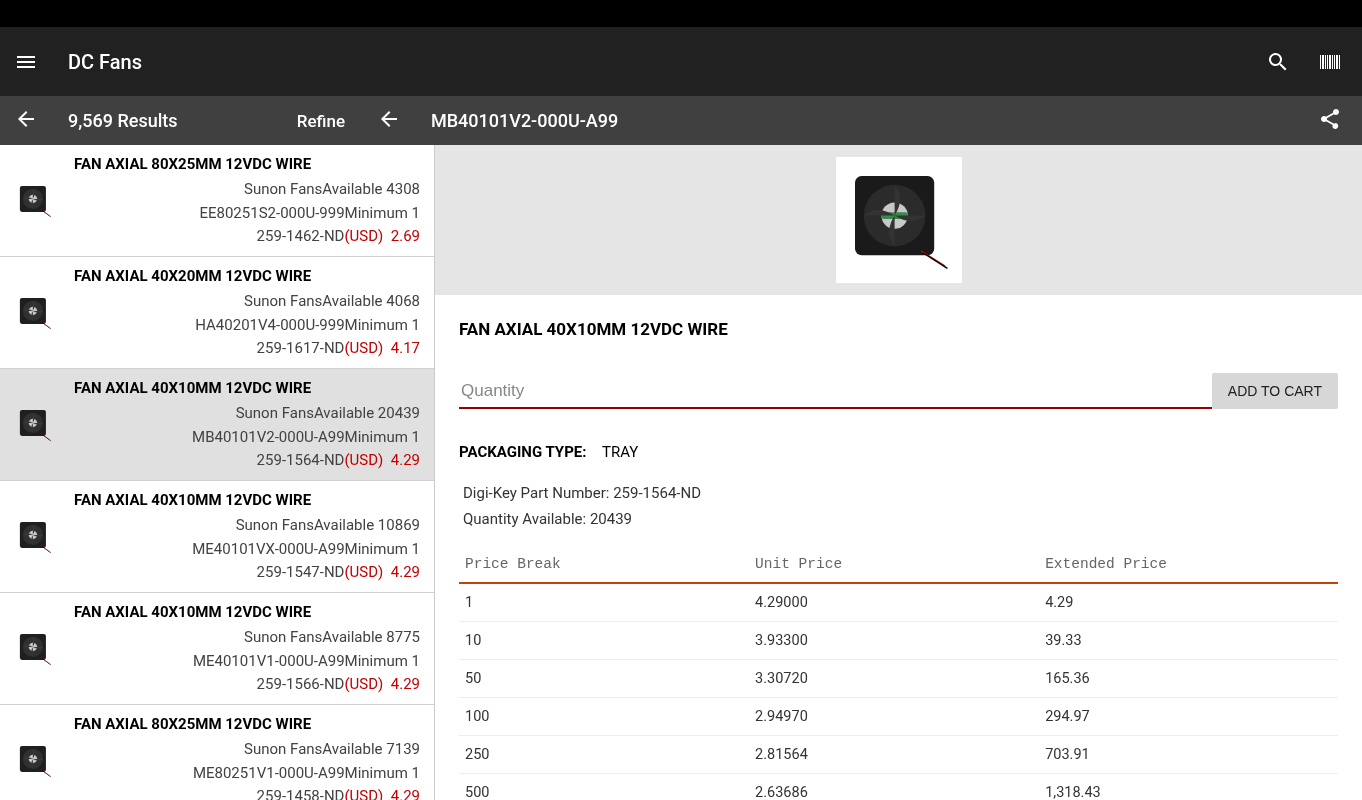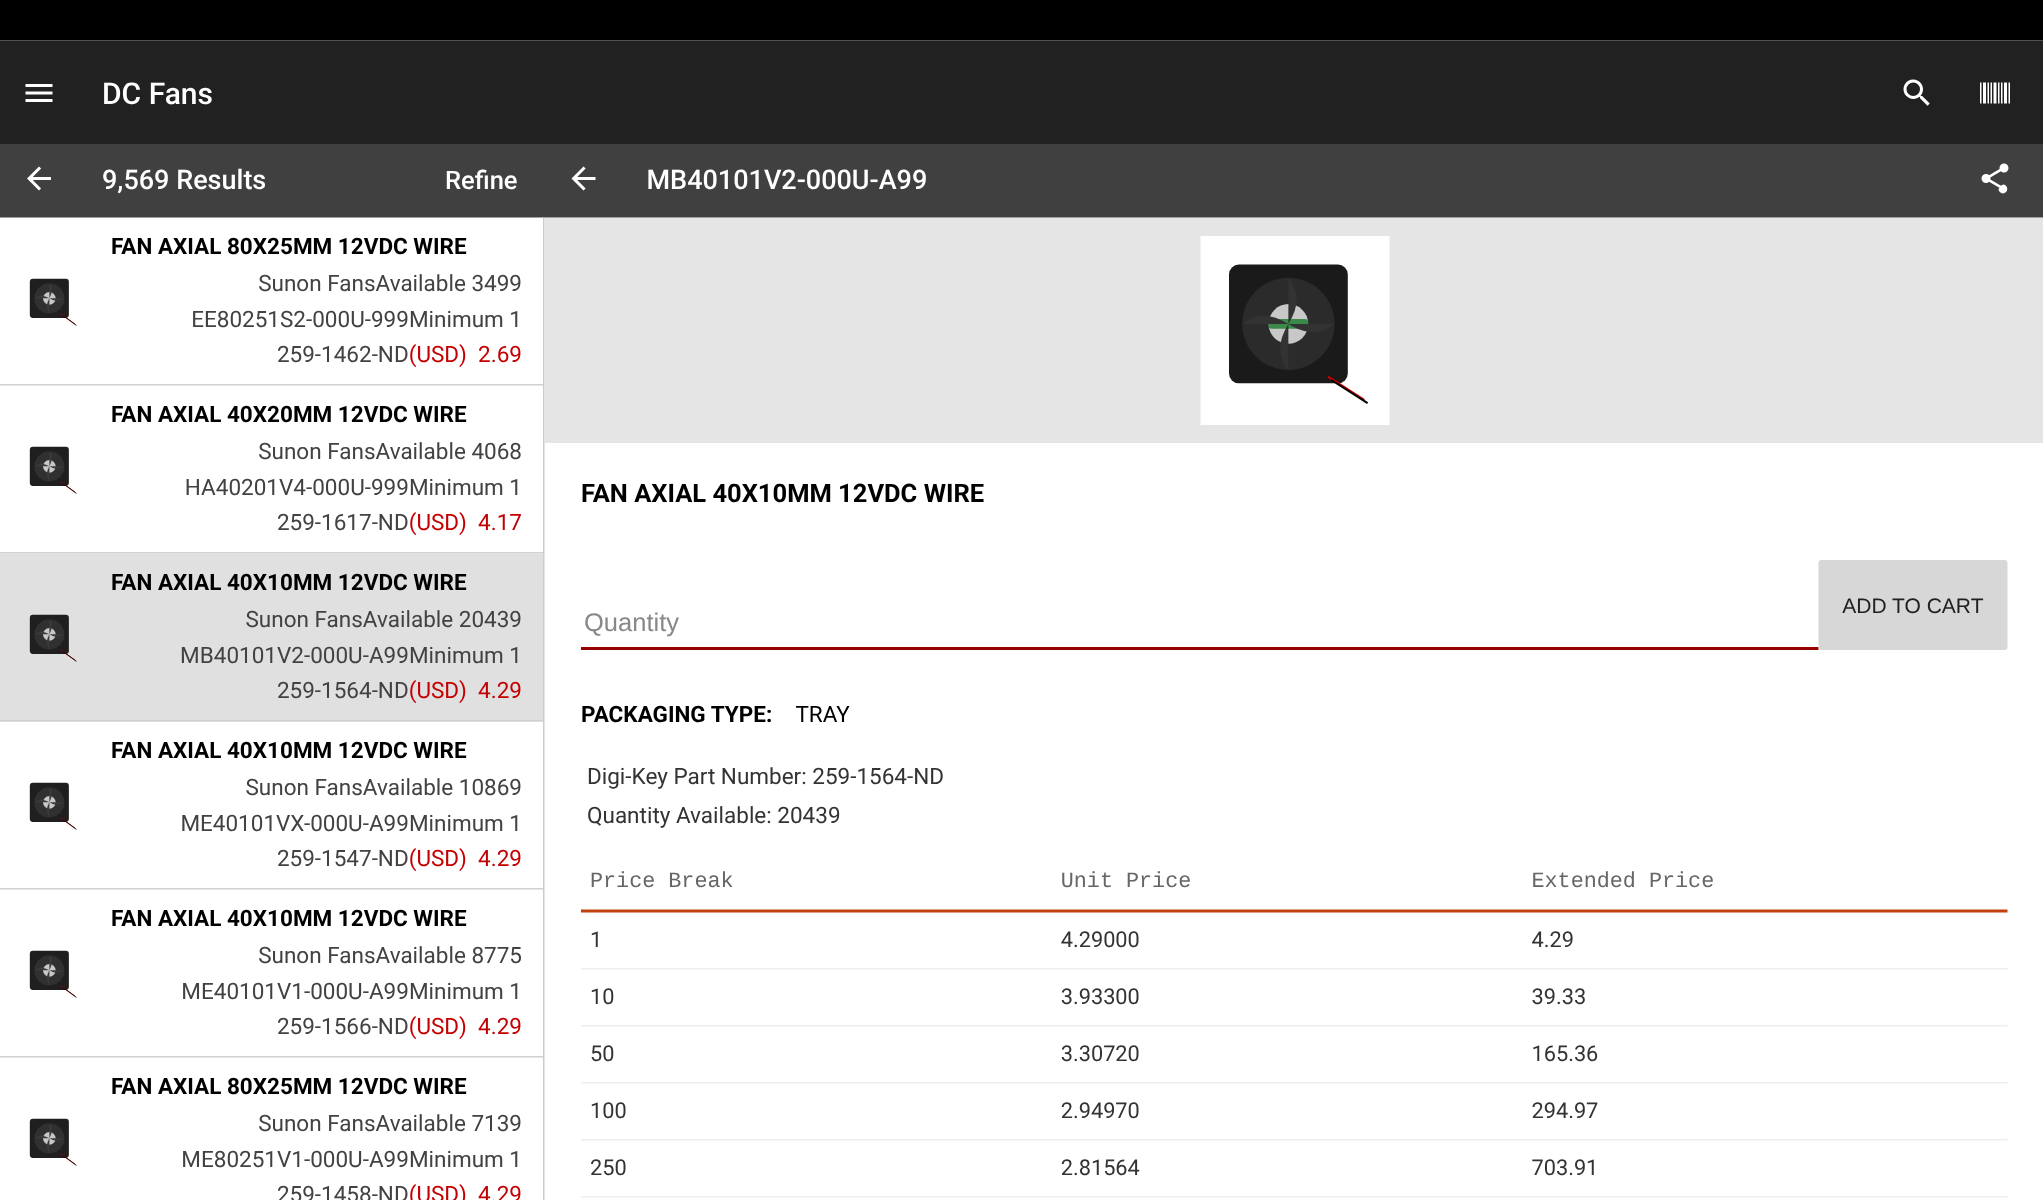--- a/index.html
+++ b/index.html
@@ -13,40 +13,40 @@
   .subbar { background: #404040; color: #fff; height: 49px; display: flex; }
   .subbar .left { width: 363px; display: flex; align-items: center; padding: 0 14px; }
   .subbar .left .back { width: 34px; cursor: pointer; }
   .subbar .left .results { font-size: 18px; font-weight: 500; flex: 1; padding-left: 20px; }
   .subbar .left .refine { font-size: 17px; font-weight: 500; padding-right: 4px; cursor: pointer; }
   .subbar .right { flex: 1; display: flex; align-items: center; padding: 0 14px; }
   .subbar .right .back { width: 34px; cursor: pointer; }
   .subbar .right .partno { font-size: 18px; font-weight: 500; flex: 1; padding-left: 20px; }
   .subbar .right .share { cursor: pointer; padding-right: 6px; }
   .main { display: flex; height: 655px; }
-  .list { width: 363px; border-right: 1px solid #ccc; overflow-y: hidden; }
+  .list { width: 435px; border-right: 1px solid #ccc; overflow-y: hidden; }
   .item { display: flex; padding: 8px 14px 8px 10px; border-bottom: 1px solid #d0d0d0; cursor: pointer; }
   .item.selected { background: #e0e0e0; }
   .item .thumb { width: 50px; display: flex; align-items: center; justify-content: center; }
   .item .thumb svg { width: 42px; height: 42px; }
   .item .info { flex: 1; padding-left: 14px; font-size: 15px; line-height: 1.55; }
   .item .row { display: flex; justify-content: flex-end; }
   .item .title-row { font-weight: 700; color: #000; font-size: 15px; margin-bottom: 2px; }
   .item .mfr, .item .mpn, .item .dkpn { color: #424242; font-size: 15px; }
   .item .avail, .item .min { color: #424242; font-size: 15px; }
   .item .price { color: #c40000; font-weight: 400; font-size: 15px; }
   .detail { flex: 1; overflow-y: auto; background: #e5e5e5; }
   .image-block { background: #e5e5e5; padding: 12px 0; display: flex; justify-content: center; }
   .image-card { width: 126px; height: 126px; background: #fff; display: flex; align-items: center; justify-content: center; }
   .detail-body { background: #fff; }
   .desc { font-size: 17px; font-weight: 700; padding: 24px 24px 6px 24px; color: #000; }
   .form-row { display: flex; align-items: flex-end; padding: 28px 24px 10px 24px; }
   .text-input { flex: 1; border: none; border-bottom: 2px solid #980000; font-size: 17px; padding: 6px 2px; outline: none; background: transparent; color: #333; }
   .text-input::placeholder { color: #888; }
-  .add-btn { background: #d7d7d7; color: #212121; border: none; padding: 22px 16px; font-size: 14px; font-weight: 500; cursor: pointer; border-radius: 2px; }
+  .add-btn { background: #d7d7d7; color: #212121; border: none; padding: 10px 16px; font-size: 14px; font-weight: 500; cursor: pointer; border-radius: 2px; }
   .pkg-row { padding: 24px 24px 6px 24px; font-size: 15px; }
   .pkg-row .label { font-weight: 700; display: inline-block; margin-right: 12px; }
   .pkg-row .value { font-weight: 400; }
   .meta-block { padding: 14px 28px 2px 28px; font-size: 15px; color: #333; line-height: 1.7; }
   .price-table { width: calc(100% - 48px); margin: 12px 24px 0 24px; border-collapse: collapse; font-size: 14.5px; }
   .price-table th { text-align: left; color: #666; font-weight: 500; padding: 10px 6px; border-bottom: 2px solid #c2410c; font-family: Liberation Mono, monospace; }
   .price-table td { padding: 10px 6px; border-bottom: 1px solid #eee; color: #333; }
   .price-table th:nth-child(1), .price-table td:nth-child(1) { width: 33%; }
   .price-table th:nth-child(2), .price-table td:nth-child(2) { width: 33%; }
   .price-table th:nth-child(3), .price-table td:nth-child(3) { width: 34%; }
@@ -111,21 +111,21 @@
             <path d="M45 69 Q37 58 45 45 Z" fill="#3a3a3a"></path>
             <path d="M21 45 Q32 37 45 45 Z" fill="#3a3a3a"></path>
             <line x1="64" y1="70" x2="86" y2="86" stroke="#c00" stroke-width="1.4"></line>
             <line x1="66" y1="72" x2="88" y2="88" stroke="#000" stroke-width="1.4"></line>
           </svg>
         </div>
         <div class="info">
           <div class="title-row">FAN AXIAL 80X25MM 12VDC WIRE</div>
           <div class="row">
             <span class="mfr">Sunon Fans</span>
-            <span class="avail">Available 3499</span>
+            <span class="avail">Available 4308</span>
           </div>
           <div class="row">
             <span class="mpn">EE80251S2-000U-999</span>
             <span class="min">Minimum 1</span>
           </div>
           <div class="row">
             <span class="dkpn">259-1462-ND</span>
             <span class="price">(USD)&nbsp;&nbsp;2.69</span>
           </div>
         </div>

